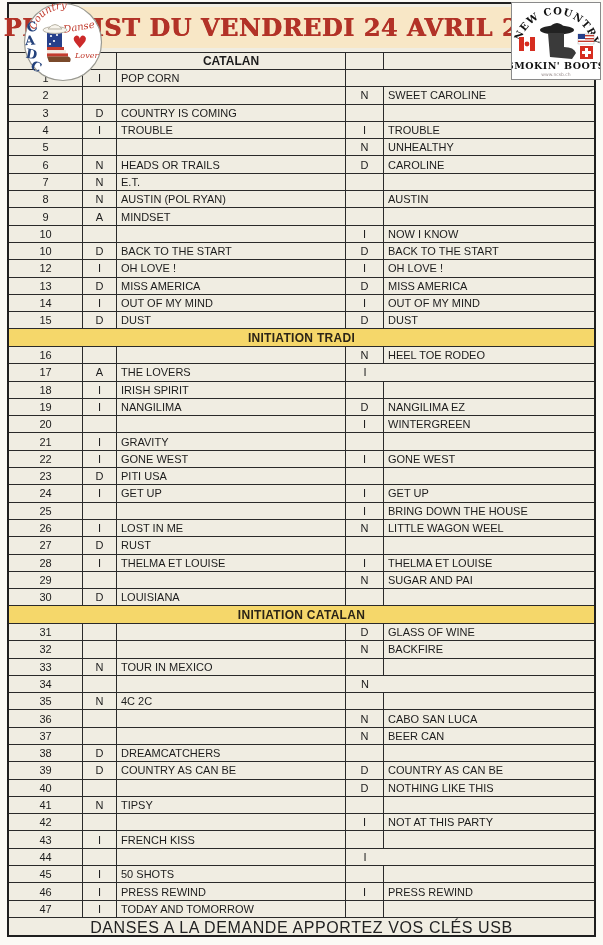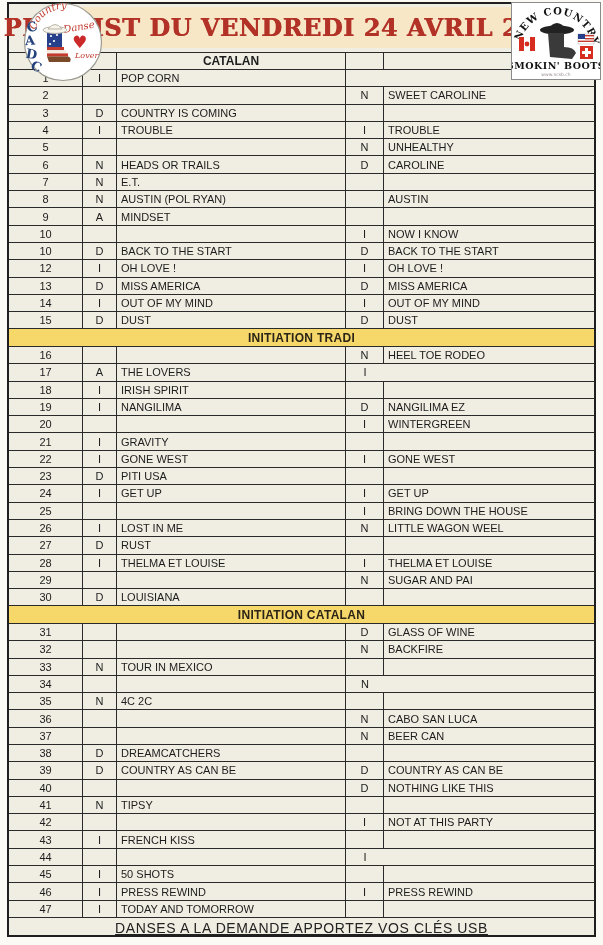--- a/index.html
+++ b/index.html
@@ -44,21 +44,21 @@
   .thead .c.title2 { justify-content:center; padding-left:0; padding-right:72px; font-size:12px;margin-top:36px; }
   .section-band {
     display:flex; align-items:center; justify-content:center;
     border-top:1px solid #2a2a2a; height:17.5px; flex:0 0 auto;
     background:#f5d76a; font-weight:bold; font-size:12px; color:#2b2417;
     letter-spacing:.3px;
   }
   .footer {
     border-top:1px solid #2a2a2a; height:21px; flex:0 0 auto;
     display:flex; align-items:center; justify-content:center;
-    font-size:14px; letter-spacing:.6px; color:#222;text-decoration:underline;
+    font-size:16px; letter-spacing:.6px; color:#222;
   }
   
   .logo-left  { position:absolute; left:20px; top:2px; width:86px; height:80px; }
   .logo-right {
     position:absolute; left:511px; top:2px; width:90px; height:78px;
     background:#ffffff; border:1px solid #8a8a8a;
     display:flex; flex-direction:column; align-items:center;
   }
 </style>
 </head>

